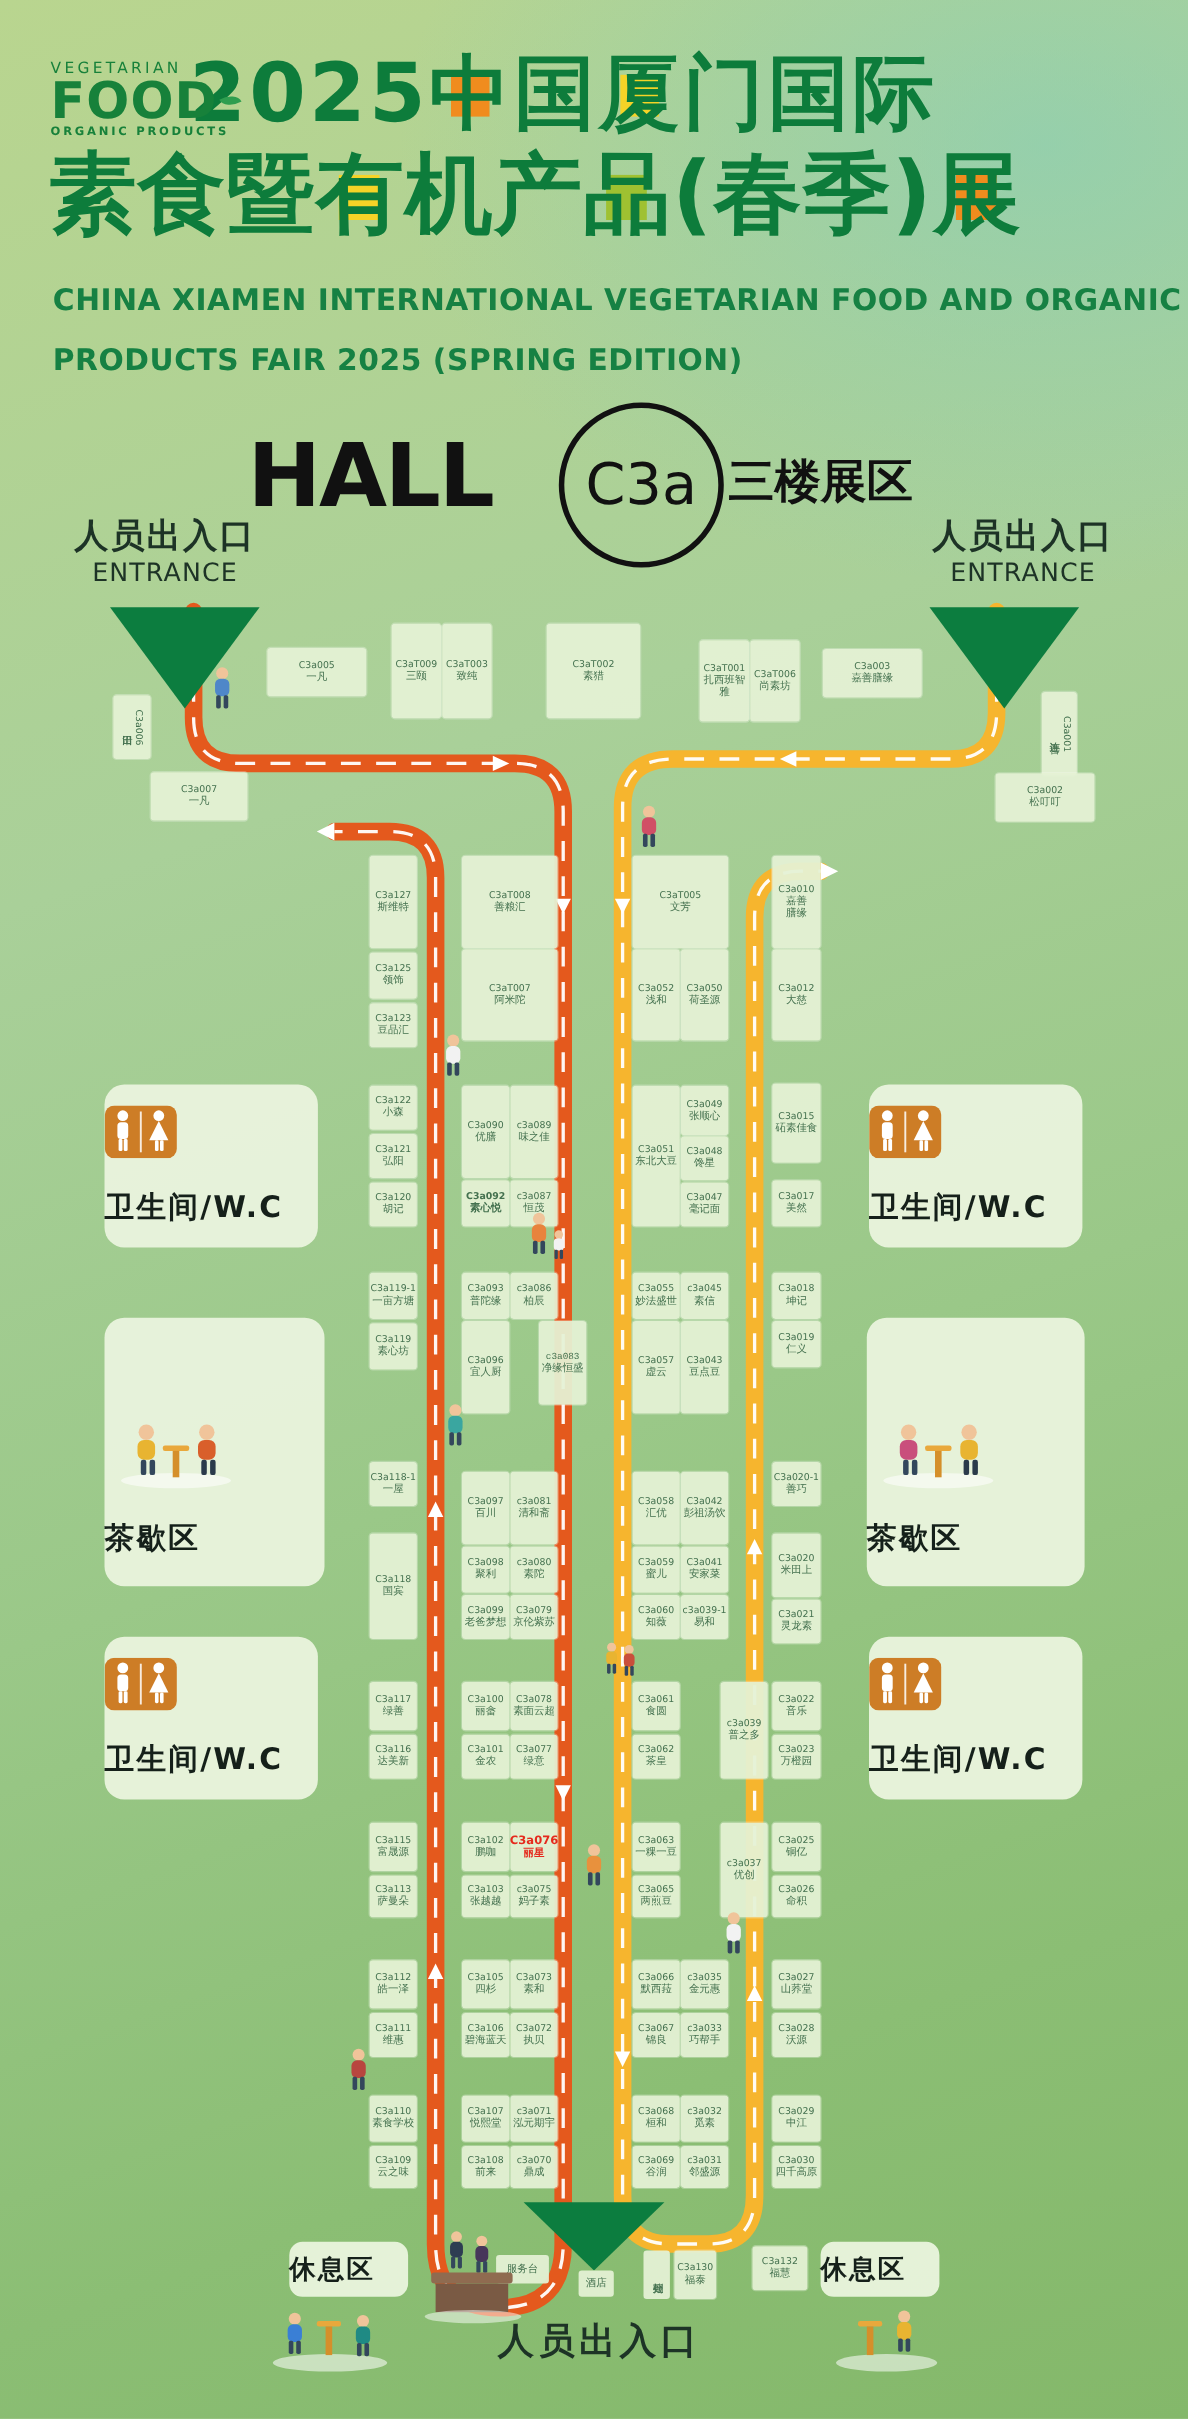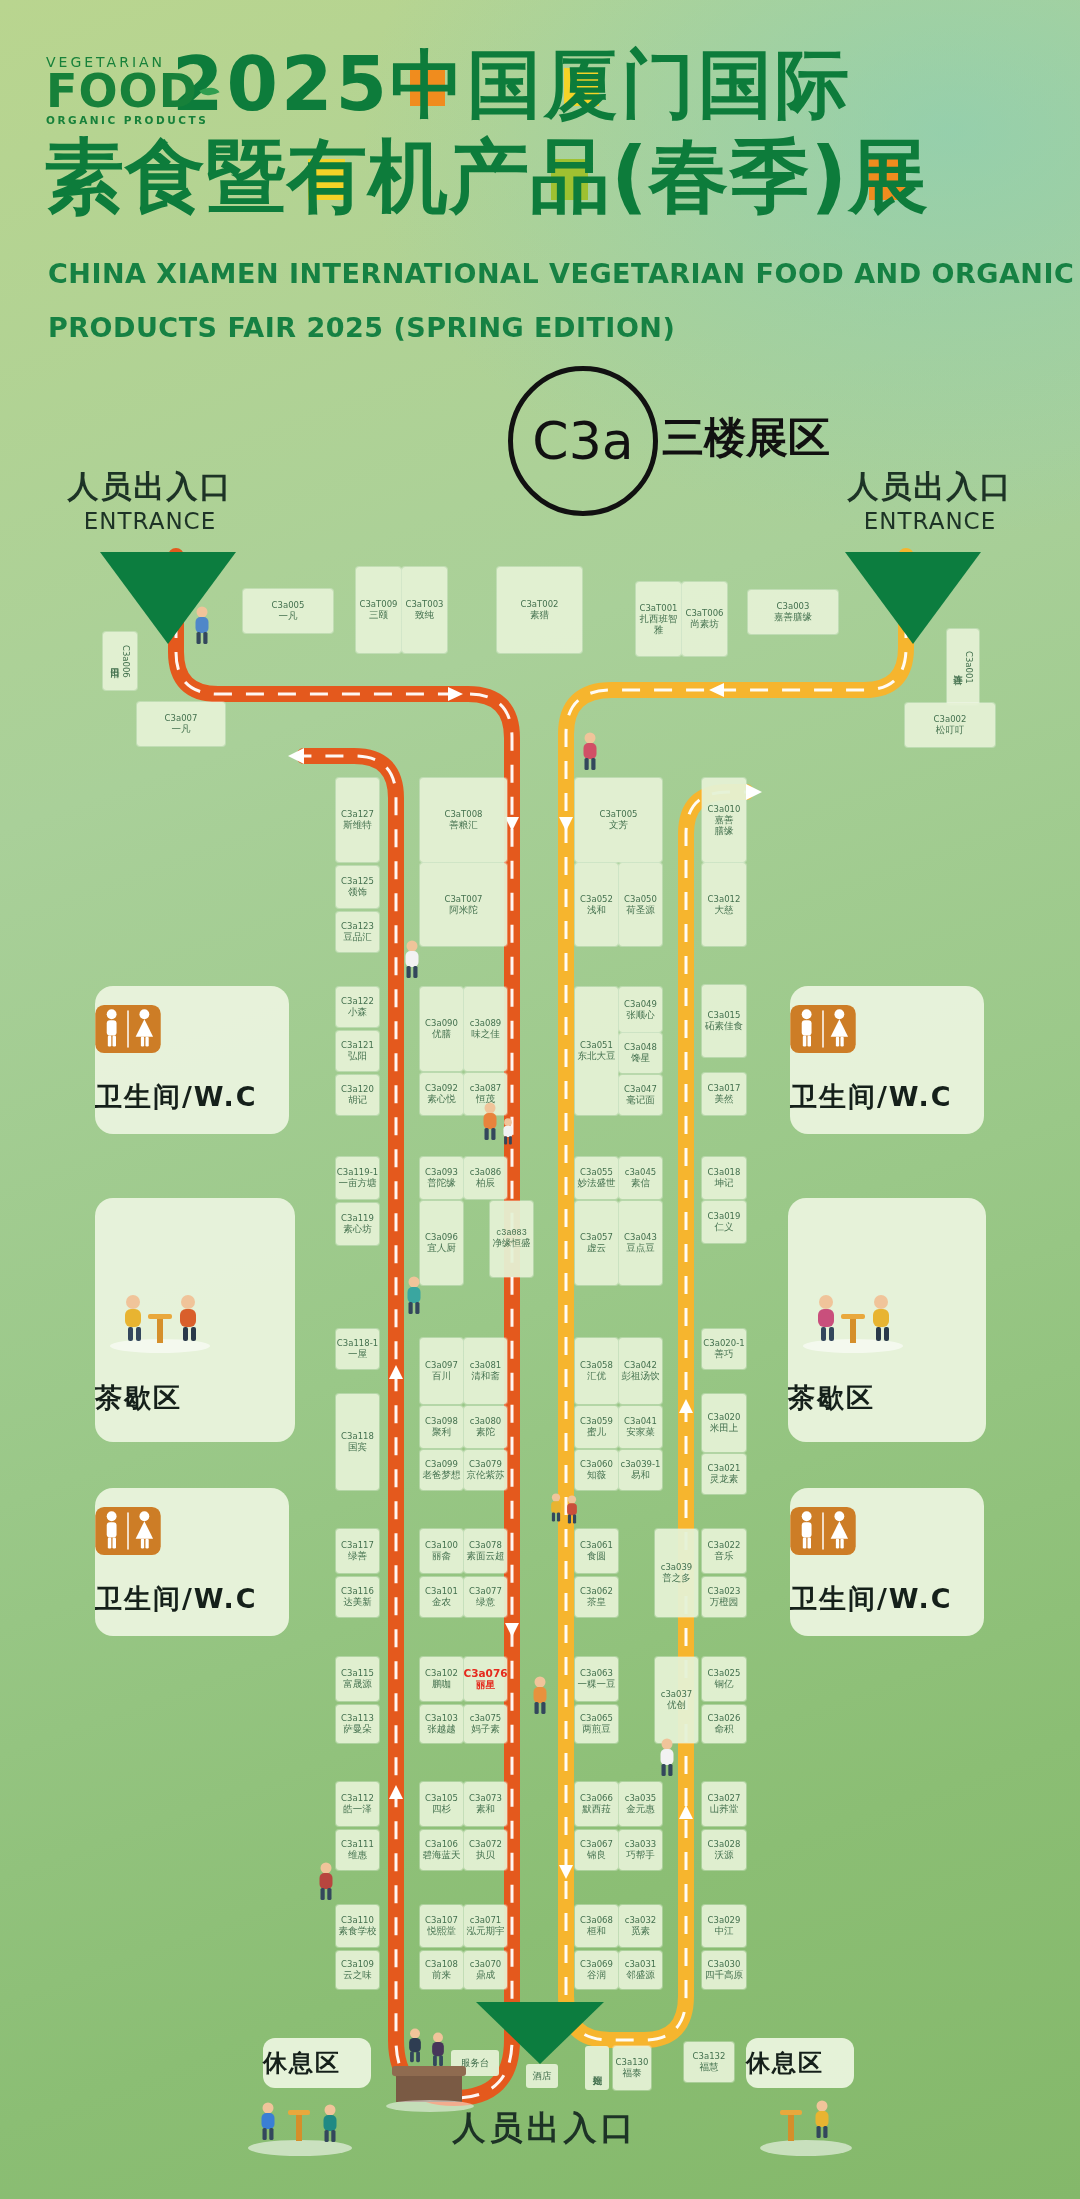--- a/index.html
+++ b/index.html
@@ -76,20 +76,21 @@
         <span>FOOD</span>
         <span class="leaf"></span>
       </div>
     <div class="logo-sub">ORGANIC PRODUCTS</div>
   </div>
   <div class="title1 cn-title"><span>2</span><span>0</span><span>2</span><span>5</span><span>中<i style="background: rgb(240, 140, 30);"></i></span><span>国</span><span>厦<i style="background: rgb(245, 211, 39);"></i></span><span>门</span><span>国</span><span>际</span></div>
   <div class="title2 cn-title"><span>素</span><span>食</span><span>暨</span><span>有<i style="background: rgb(245, 211, 39);"></i></span><span>机</span><span>产</span><span>品<i style="background: rgb(159, 193, 49);"></i></span><span>(</span><span>春</span><span>季</span><span>)</span><span>展<i style="background: rgb(240, 140, 30);"></i></span></div>
   <div class="subtitle sub1">CHINA XIAMEN INTERNATIONAL VEGETARIAN FOOD AND ORGANIC</div>
   <div class="subtitle sub2">PRODUCTS FAIR 2025 (SPRING EDITION)</div>
 
+  <div class="hall-word">HALL</div>
   <div class="hall-circle">C3a</div>
   <div class="hall-floor">三楼展区</div>
 
   <div class="entrance pos-ent-l">
     <div class="ent-cn">人员出入口</div>
     <div class="ent-en">ENTRANCE</div>
   </div>
   <div class="entrance pos-ent-r">
     <div class="ent-cn">人员出入口</div>
     <div class="ent-en">ENTRANCE</div>
@@ -246,21 +247,21 @@
         <div class="bname">阿米陀</div>
       </div>
       <div class="booth" style="left: 420px; top: 987px; width: 43px; height: 84px;">
         <div class="bcode">C3a090</div>
         <div class="bname">优膳</div>
       </div>
       <div class="booth" style="left: 464px; top: 987px; width: 43px; height: 84px;">
         <div class="bcode">c3a089</div>
         <div class="bname">味之佳</div>
       </div>
-      <div class="booth" style="left: 420px; top: 1073px; width: 43px; height: 42px;">
+      <div class="booth" style="left: 420px; top: 1073px; width: 43px; height: 42px; font-weight: bold;">
         <div class="bcode">C3a092</div>
         <div class="bname">素心悦</div>
       </div>
       <div class="booth" style="left: 464px; top: 1073px; width: 43px; height: 42px;">
         <div class="bcode">c3a087</div>
         <div class="bname">恒茂</div>
       </div>
       <div class="booth" style="left: 420px; top: 1157px; width: 43px; height: 42px;">
         <div class="bcode">C3a093</div>
         <div class="bname">普陀缘</div>

